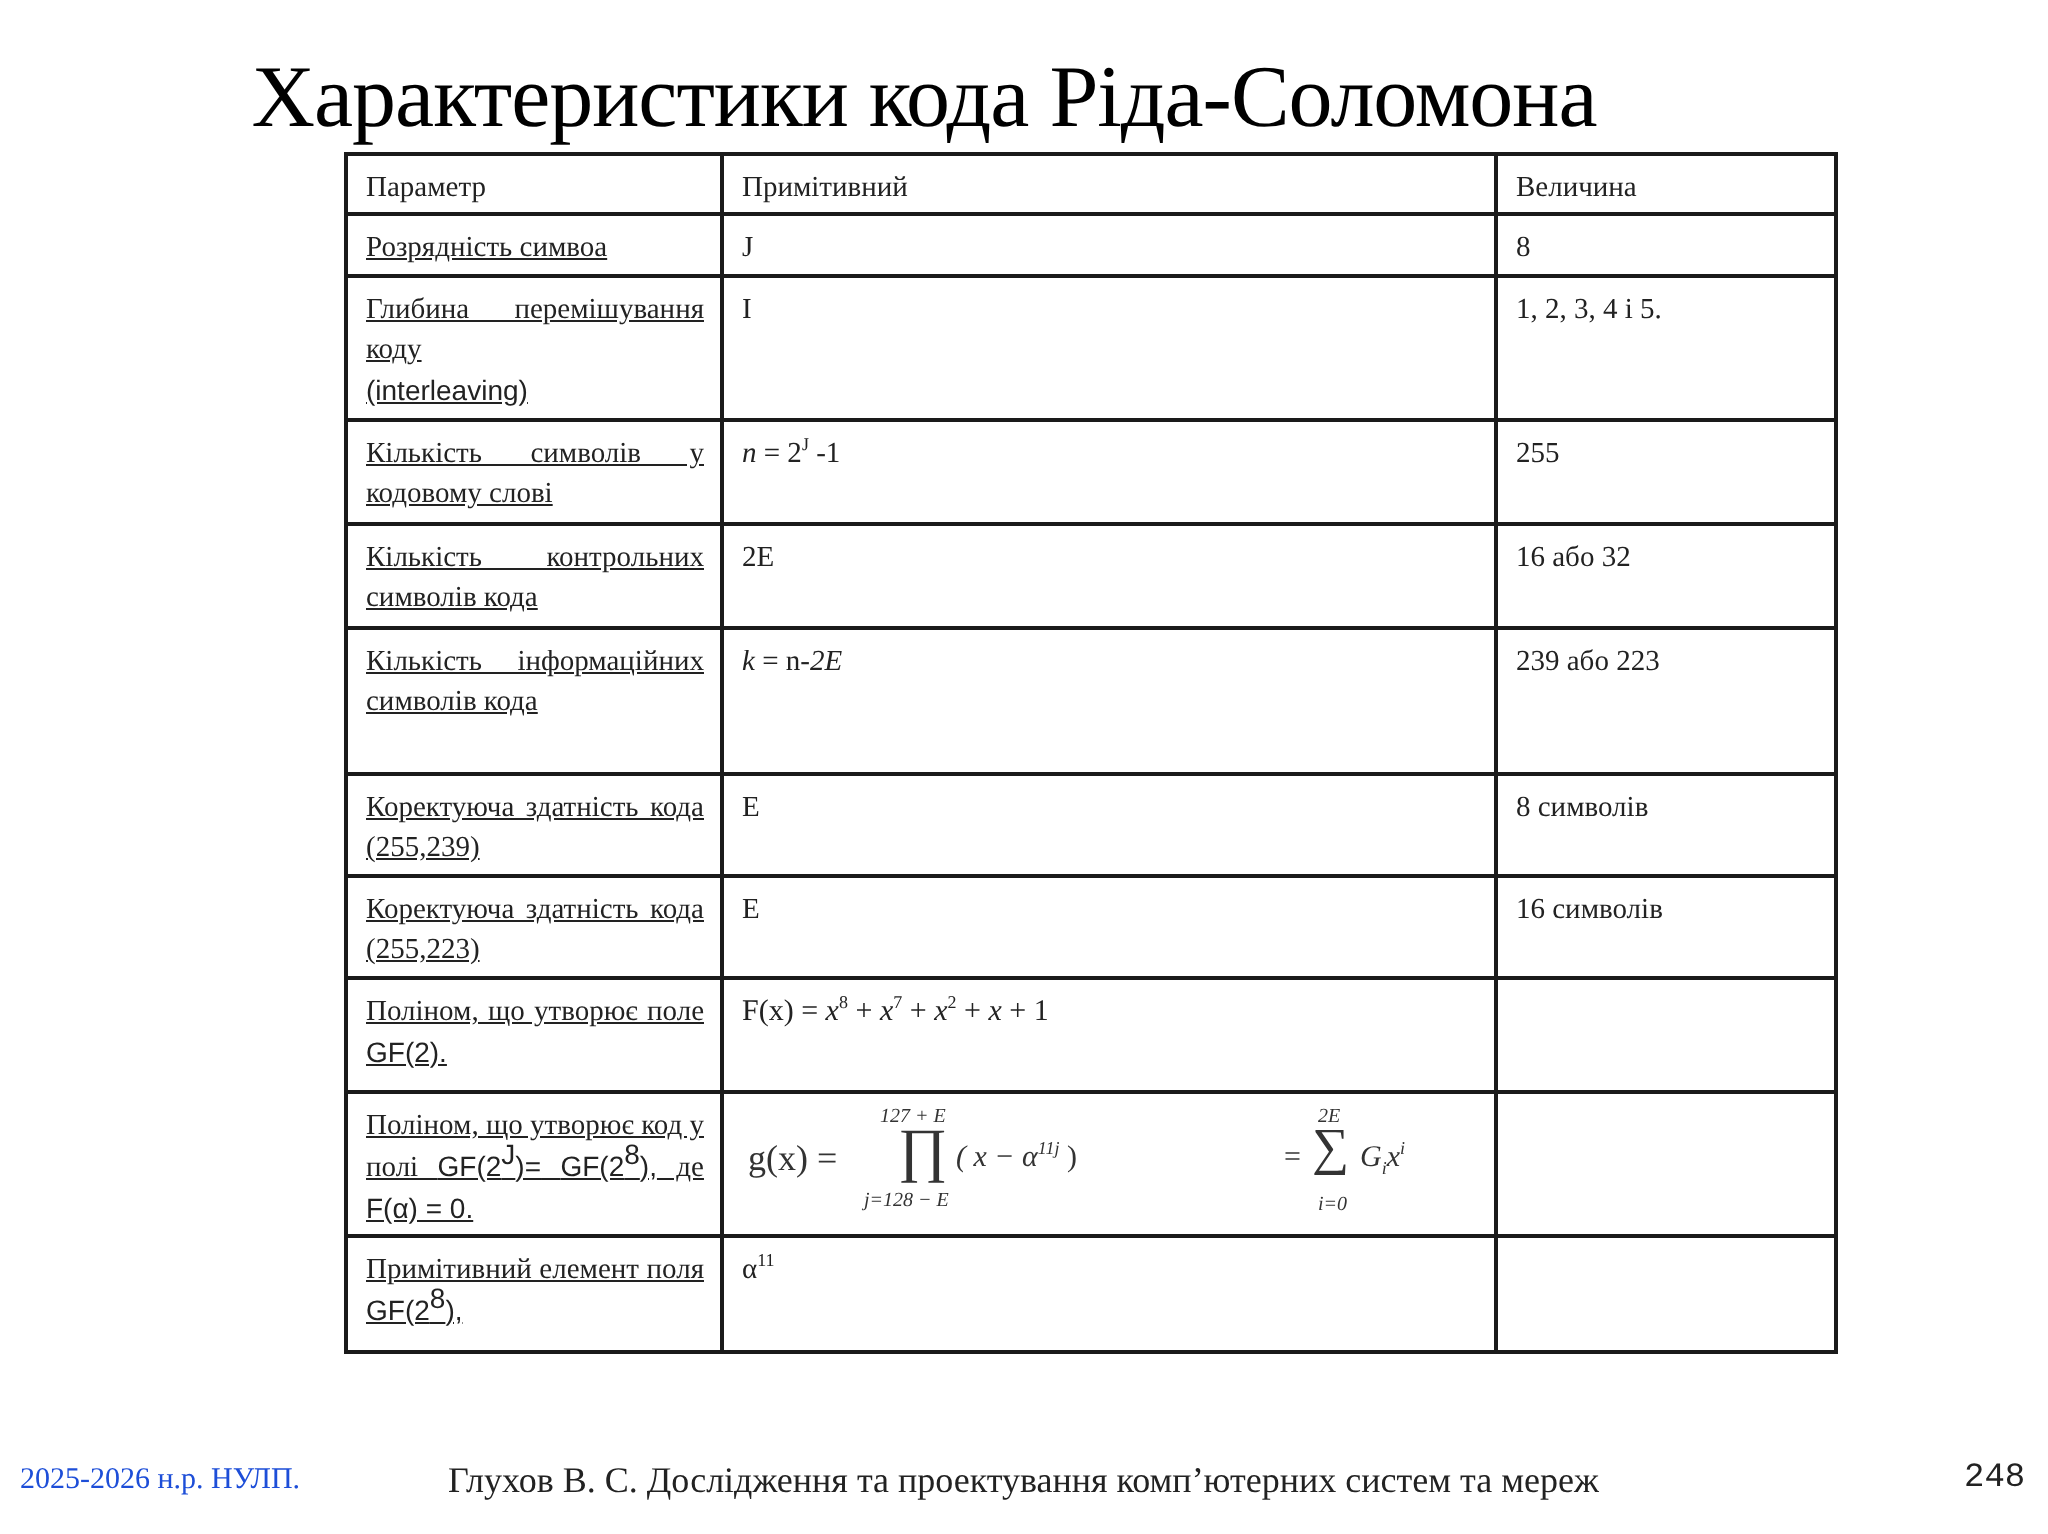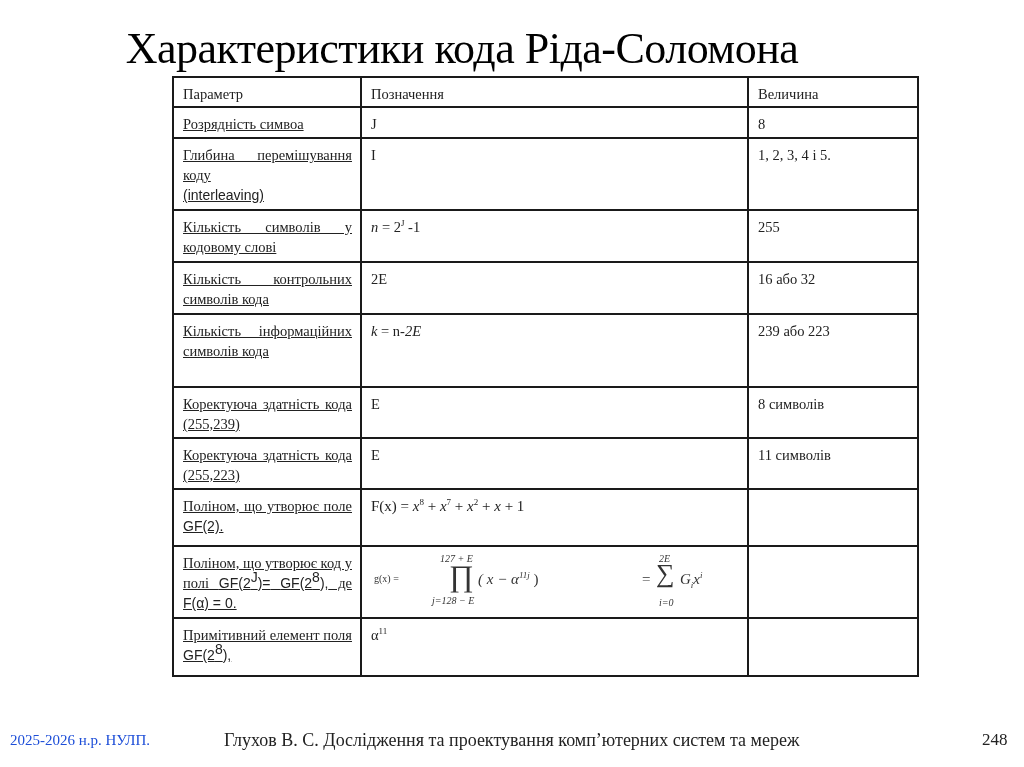--- a/index.html
+++ b/index.html
@@ -24,58 +24,58 @@
       font-family: "Liberation Serif", serif;
       font-size: 14.5px; line-height: 20px; color: #222;
     }
     col.c1 { width: 188px; } col.c2 { width: 387px; } col.c3 { width: 170px; }
     td.param { text-align: justify; text-align-last: left; text-decoration: underline; }
     .sans { font-family: "Liberation Sans", sans-serif; font-size: 14px; }
     .it { font-style: italic; }
     sup { font-size: 9px; line-height: 0; vertical-align: 6px; }
     .formula-cell { position: relative; }
     .gx { position: relative; height: 64px; font-family: "Liberation Serif", serif; color: #333; }
-    .gx .lhs { position: absolute; left: 12px; top: 20px; font-size: 10px; }
+    .gx .lhs { position: absolute; left: 12px; top: 20px; font-size: 18px; }
     .gx .prod { position: absolute; left: 87px; top: 12px; font-size: 30px; line-height: 30px; }
     .gx .prod-top { position: absolute; left: 78px; top: 0px; font-size: 10px; }
     .gx .prod-bot { position: absolute; left: 70px; top: 42px; font-size: 10px; }
     .gx .term { position: absolute; left: 116px; top: 20px; font-size: 15px; }
     .gx .eq2 { position: absolute; left: 280px; top: 20px; font-size: 15px; }
     .gx .sum { position: absolute; left: 294px; top: 10px; font-size: 26px; line-height: 30px; }
     .gx .sum-top { position: absolute; left: 297px; top: 0px; font-size: 10px; font-style: italic; }
     .gx .sum-bot { position: absolute; left: 297px; top: 44px; font-size: 10px; font-style: italic; }
     .gx .sum-term { position: absolute; left: 318px; top: 20px; font-size: 15px; font-style: italic; }
     .footer-left {
       position: absolute; left: 10px; top: 732px; font-size: 15px;
       font-family: "Liberation Serif", serif; color: #1d4ed8;
     }
     .footer-center {
       position: absolute; left: 224px; top: 730px; font-size: 18px;
       font-family: "Liberation Serif", serif; color: #222;
     }
     .footer-right {
       position: absolute; left: 982px; top: 730px; font-size: 17px;
-      font-family: Liberation Serif, serif; color: #222;
+      font-family: Liberation Mono, monospace; color: #222;
     }
   </style>
 </head>
 <body>
 
 <div class="slide-title">Характеристики кода Ріда-Соломона</div>
 
 <table class="rs">
   <colgroup>
       <col class="c1">
       <col class="c2">
       <col class="c3">
     </colgroup>
   <tbody>
       <tr style="height:30px">
     <td>Параметр</td>
-    <td>Позначення</td>
+    <td>Примітивний</td>
     <td>Величина</td>
   </tr>
   <tr style="height:31px">
     <td class="param">Розрядність симвоа</td>
     <td>J</td>
     <td>8</td>
   </tr>
   <tr style="height:72px">
     <td class="param">
       <span>Глибина перемішування коду</span><br>
@@ -100,21 +100,21 @@
     <td>239 або 223</td>
   </tr>
   <tr style="height:51px">
     <td class="param">Коректуюча здатність кода (255,239)</td>
     <td>E</td>
     <td>8 символів</td>
   </tr>
   <tr style="height:51px">
     <td class="param">Коректуюча здатність кода (255,223)</td>
     <td>E</td>
-    <td>11 символів</td>
+    <td>16 символів</td>
   </tr>
   <tr style="height:57px">
     <td class="param"><span>Поліном, що утворює поле </span><span class="sans">GF(2).</span></td>
     <td style="font-size:15px;">
       <span>F(x) = </span><span class="it">x</span><sup>8</sup><span> + </span><span class="it">x</span><sup>7</sup><span> + </span><span class="it">x</span><sup>2</sup><span> + </span><span class="it">x</span><span> + 1</span>
     </td>
     <td></td>
   </tr>
   <tr style="height:72px">
     <td class="param"><span>Поліном, що утворює код у полі </span><span class="sans">GF(2</span><sup class="sans">J</sup><span class="sans">)=</span> <span class="sans">GF(2</span><sup class="sans">8</sup><span class="sans">),</span><span> де </span><span class="sans">F(α) = 0.</span></td>

